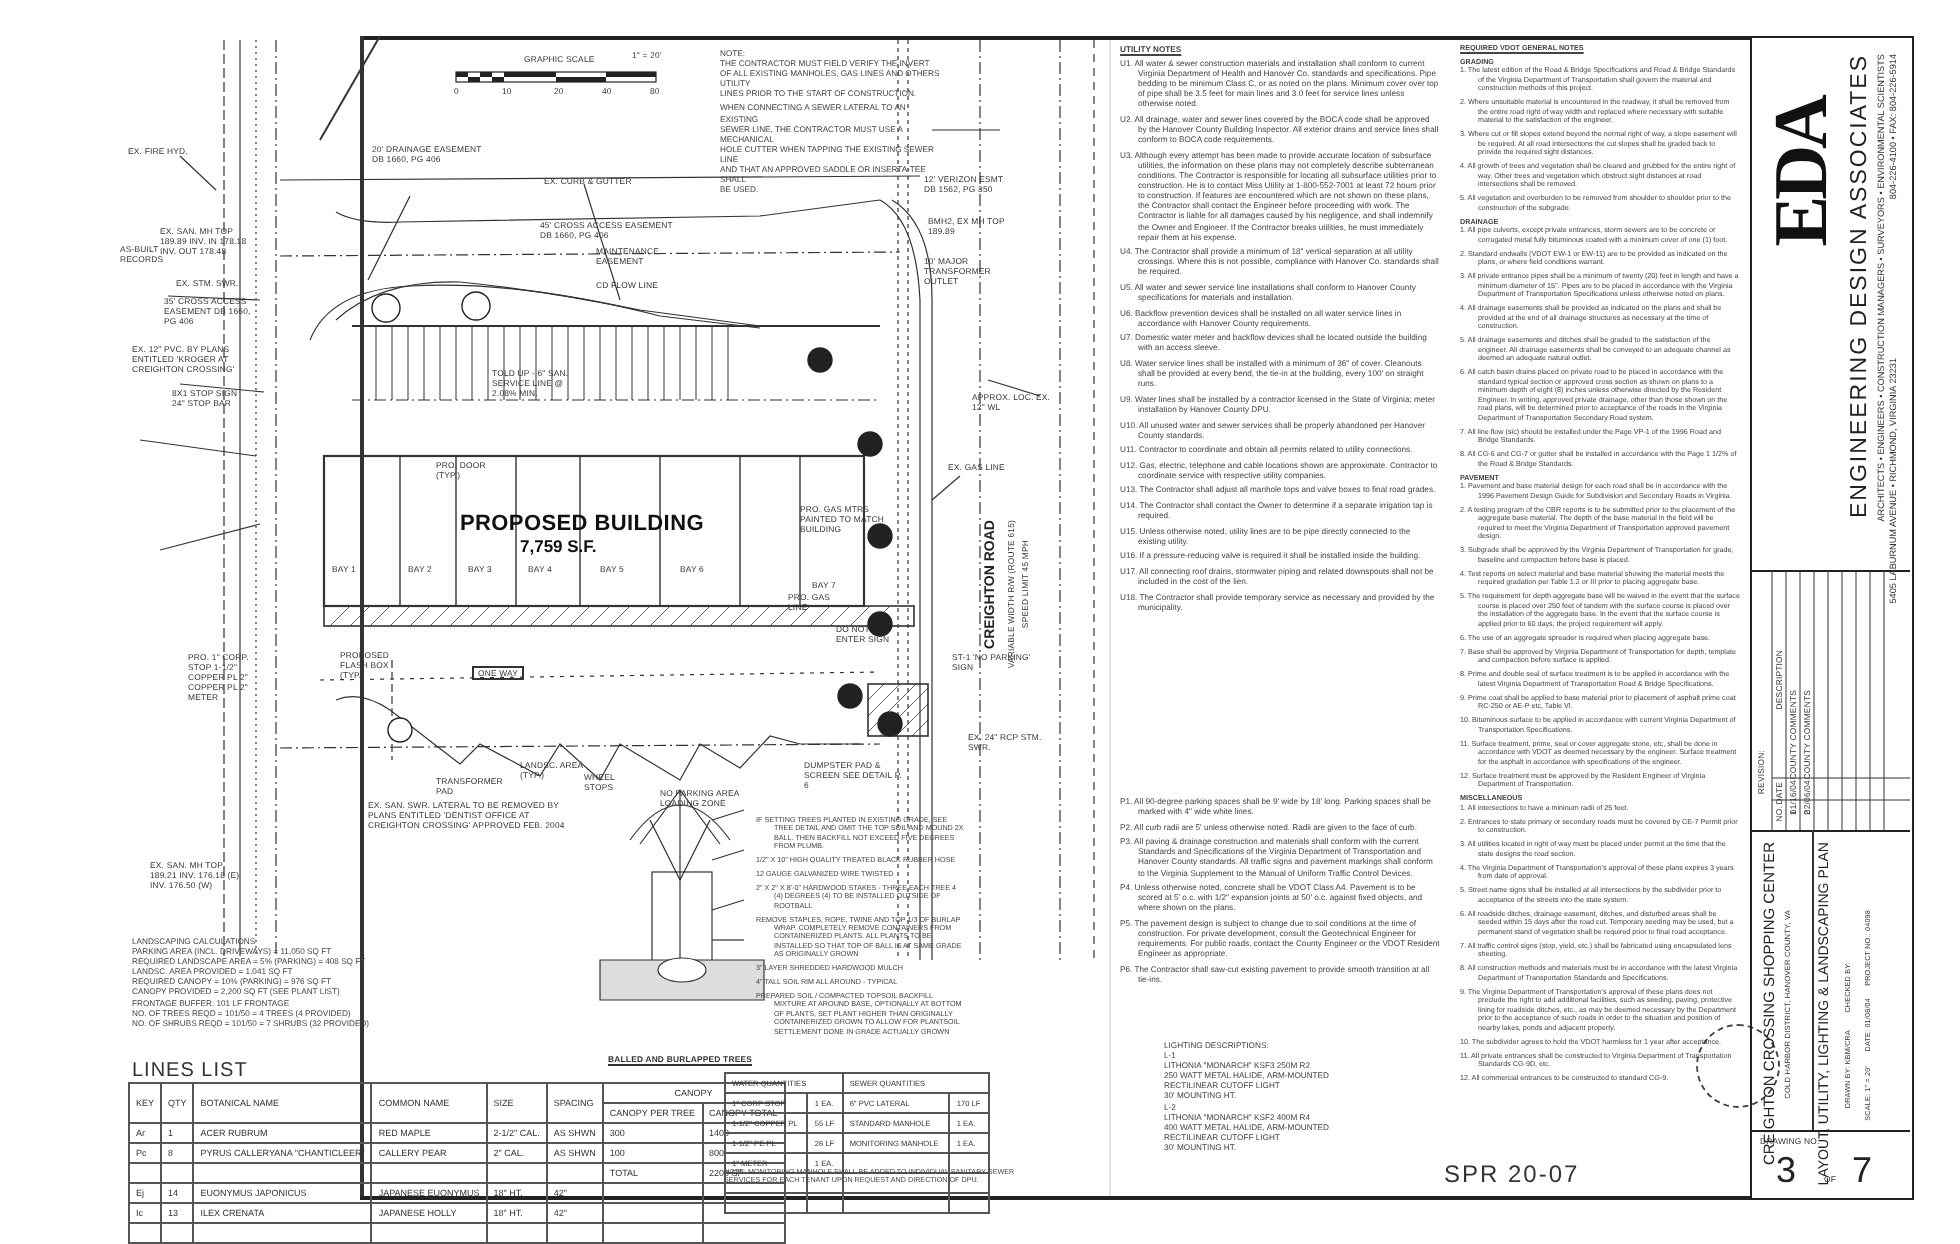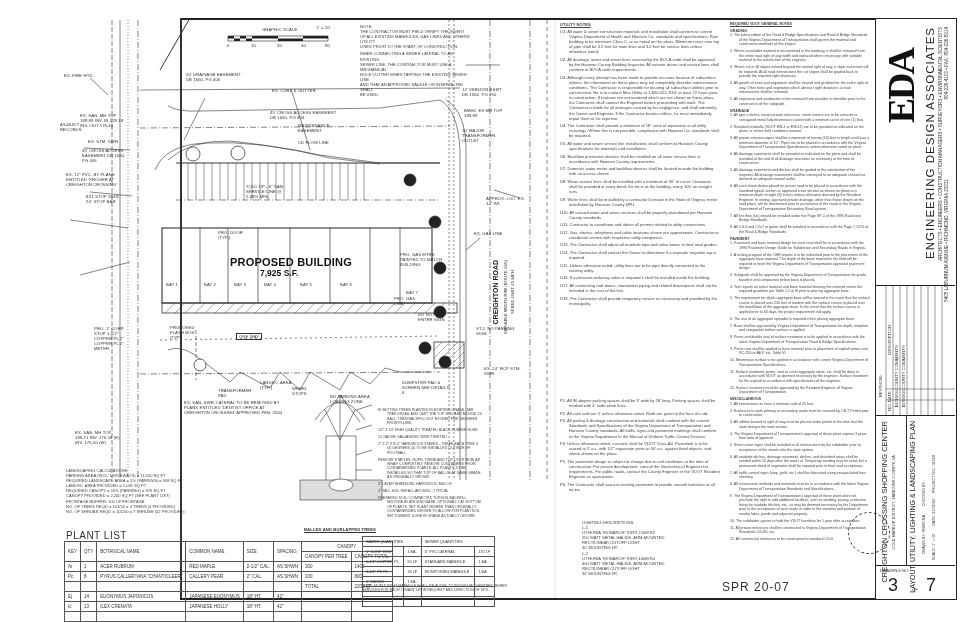--- a/index.html
+++ b/index.html
@@ -186,21 +186,21 @@
       <line x1="356" y1="430" x2="372" y2="425"></line>
       <line x1="356" y1="455" x2="372" y2="450"></line>
       <line x1="356" y1="470" x2="372" y2="470"></line>
     </g>
 
     <line x1="555" y1="20" x2="555" y2="598" stroke="#bbb" stroke-width="0.4"></line>
 
   </svg>
 
   <div class="abs" style="left:230px;top:256px;font-size:11px;font-weight:bold;letter-spacing:0.2px;color:#111;">PROPOSED BUILDING</div>
-  <div class="abs" style="left:260px;top:268px;font-size:8.5px;font-weight:bold;color:#111;">7,925 S.F.</div>
+  <div class="abs" style="left:260px;top:268px;font-size:8.5px;font-weight:bold;color:#111;">7,759 S.F.</div>
   <div class="abs tiny" style="left:166px;top:282px;">BAY 1</div>
   <div class="abs tiny" style="left:204px;top:282px;">BAY 2</div>
   <div class="abs tiny" style="left:234px;top:282px;">BAY 3</div>
   <div class="abs tiny" style="left:264px;top:282px;">BAY 4</div>
   <div class="abs tiny" style="left:300px;top:282px;">BAY 5</div>
   <div class="abs tiny" style="left:340px;top:282px;">BAY 6</div>
   <div class="abs tiny" style="left:406px;top:290px;">BAY 7</div>
 
   <div class="abs vert" style="left:492px;top:260px;font-size:7px;font-weight:bold;color:#222;">CREIGHTON ROAD</div>
   <div class="abs vert tiny" style="left:503px;top:260px;">VARIABLE WIDTH R/W (ROUTE 615)</div>
@@ -278,21 +278,21 @@
     <div>PARKING AREA (INCL. DRIVEWAYS) = 11,050 SQ FT</div>
     <div>REQUIRED LANDSCAPE AREA = 5% (PARKING) = 408 SQ FT</div>
     <div>LANDSC. AREA PROVIDED = 1,041 SQ FT</div>
     <div>REQUIRED CANOPY = 10% (PARKING) = 976 SQ FT</div>
     <div>CANOPY PROVIDED = 2,200 SQ FT (SEE PLANT LIST)</div>
     <div>FRONTAGE BUFFER: 101 LF FRONTAGE</div>
     <div>NO. OF TREES REQD = 101/50 = 4 TREES (4 PROVIDED)</div>
     <div>NO. OF SHRUBS REQD = 101/50 = 7 SHRUBS (32 PROVIDED)</div>
   </div>
 
-  <div class="abs heading" style="left:66px;top:530px;">PLANT LIST</div>
+  <div class="abs heading" style="left:66px;top:530px;">LINES LIST</div>
   <table class="pl abs" style="left:64px;top:541px;width:295px;">
     <tbody>
         <tr>
       <td rowspan="2">KEY</td>
       <td rowspan="2">QTY</td>
       <td rowspan="2">BOTANICAL NAME</td>
       <td rowspan="2">COMMON NAME</td>
       <td rowspan="2">SIZE</td>
       <td rowspan="2">SPACING</td>
       <td colspan="2" style="text-align:center">CANOPY</td>

